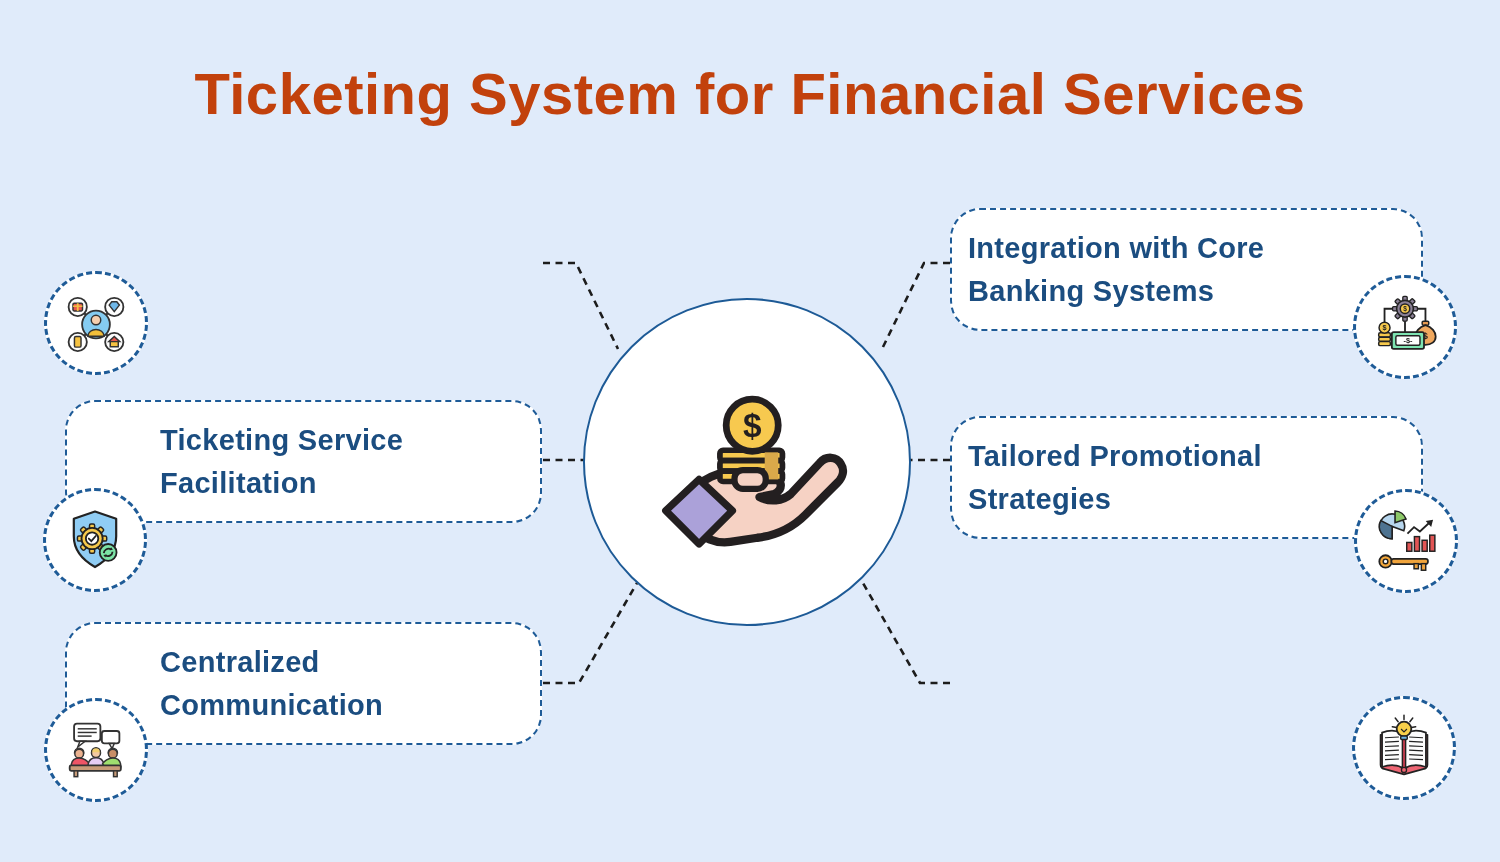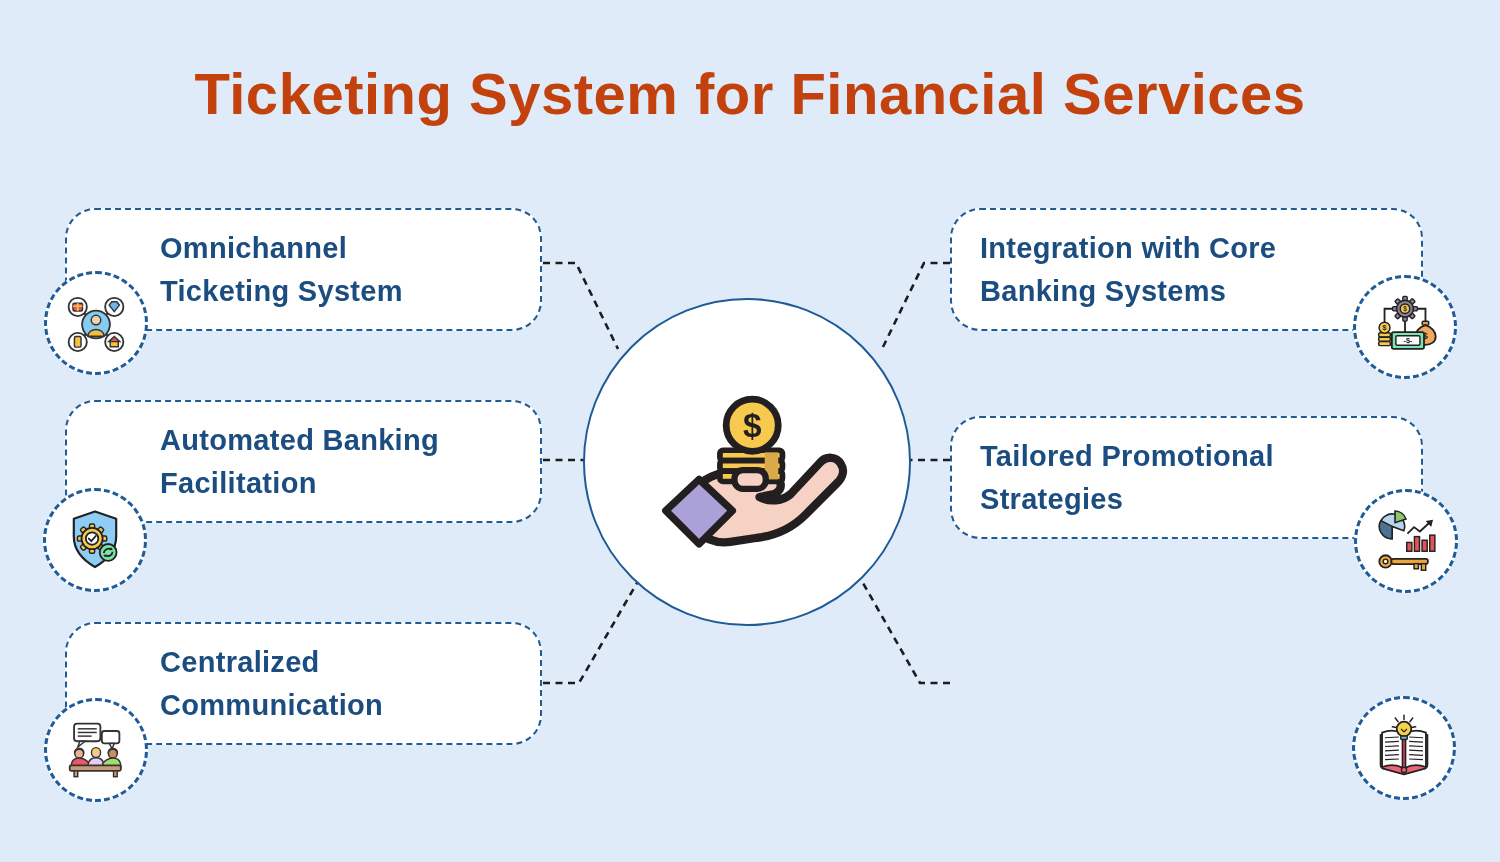--- a/index.html
+++ b/index.html
@@ -4,21 +4,21 @@
 <style>
   html,body{margin:0;padding:0;}
   body{font-family:"Liberation Sans",sans-serif;background:#e0ebfa;}
   .canvas{position:relative;width:1500px;height:862px;background:#e0ebfa;overflow:hidden;}
   .page-title{position:absolute;top:60px;left:0;width:100%;margin:0;text-align:center;
     font-size:58px;font-weight:bold;letter-spacing:.5px;color:#c2410c;}
   .connectors{position:absolute;left:0;top:0;width:1500px;height:862px;}
   .card{position:absolute;box-sizing:border-box;height:123px;background:#ffffff;
     border:2px dashed #1e5b97;border-radius:30px;display:flex;align-items:center;}
   .card.left{left:65px;width:477px;padding-left:93px;}
-  .card.right{left:950px;width:473px;padding-left:28px;}
+  .card.right{left:950px;width:473px;padding-left:16px;}
   .card-label{font-size:29px;font-weight:bold;line-height:1.45;letter-spacing:.3px;color:#1b4d80;}
   .card.left .card-label{max-width:310px;}
   .card.right .card-label{max-width:368px;}
   .icon-circle{position:absolute;box-sizing:border-box;width:104px;height:104px;border-radius:50%;
     background:#ffffff;border:3px dashed #1e5b97;display:flex;align-items:center;justify-content:center;}
   .center-circle{position:absolute;left:583px;top:298px;width:324px;height:324px;border-radius:50%;
     background:#ffffff;border:2px solid #1d5a96;display:flex;align-items:center;justify-content:center;}
   svg{display:block;}
 </style>
 </head>
@@ -32,25 +32,22 @@
     <g fill="none" stroke="#1c1c1c" stroke-width="2.6" stroke-dasharray="7 5.5">
       <polyline points="543,263 576,263 618,349"></polyline>
       <polyline points="543,460 584,460"></polyline>
       <polyline points="543,683 579,683 637,583"></polyline>
       <polyline points="950,263 924,263 882,349"></polyline>
       <polyline points="950,460 906,460"></polyline>
       <polyline points="950,683 920,683 863,583"></polyline>
     </g>
   </svg>
 
-  <div class="card left" style="top:208px">
-    <span class="card-label">Omnichannel Ticketing System</span>
-  </div>
   <div class="card left" style="top:400px">
-    <span class="card-label">Automated Banking Facilitation</span>
+    <span class="card-label">Ticketing Service Facilitation</span>
   </div>
   <div class="card left" style="top:622px">
     <span class="card-label">Centralized Communication</span>
   </div>
 
   <div class="card right" style="top:208px">
     <span class="card-label">Integration with Core Banking Systems</span>
   </div>
   <div class="card right" style="top:416px">
     <span class="card-label">Tailored Promotional Strategies</span>

